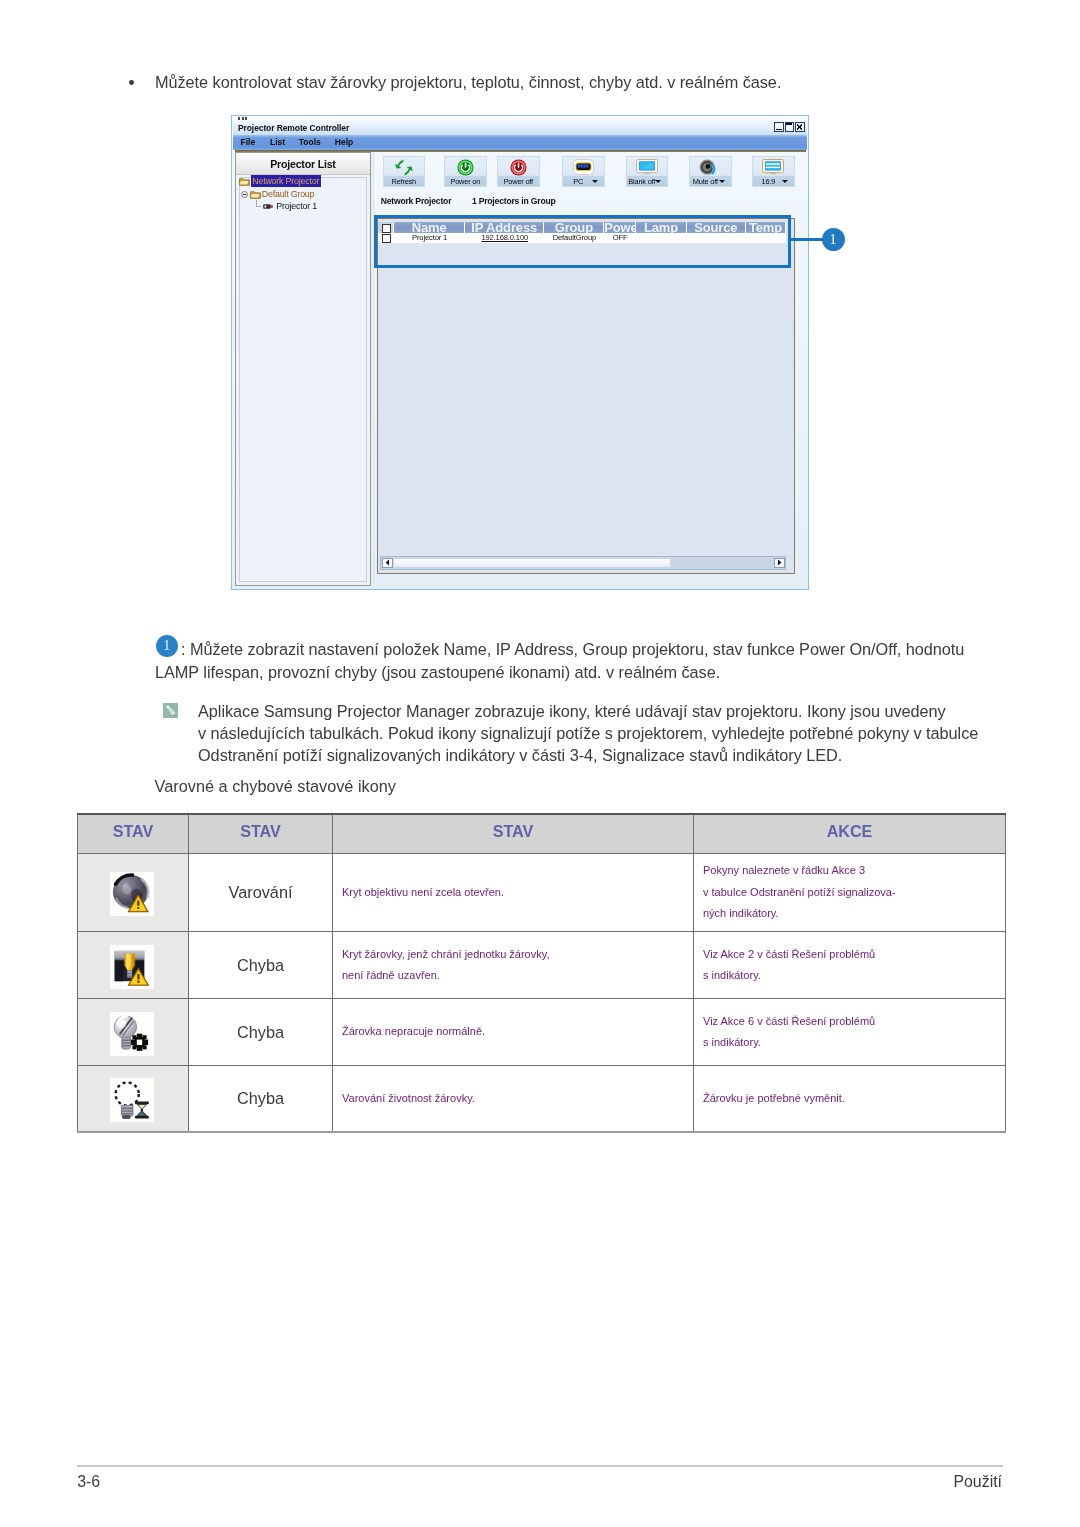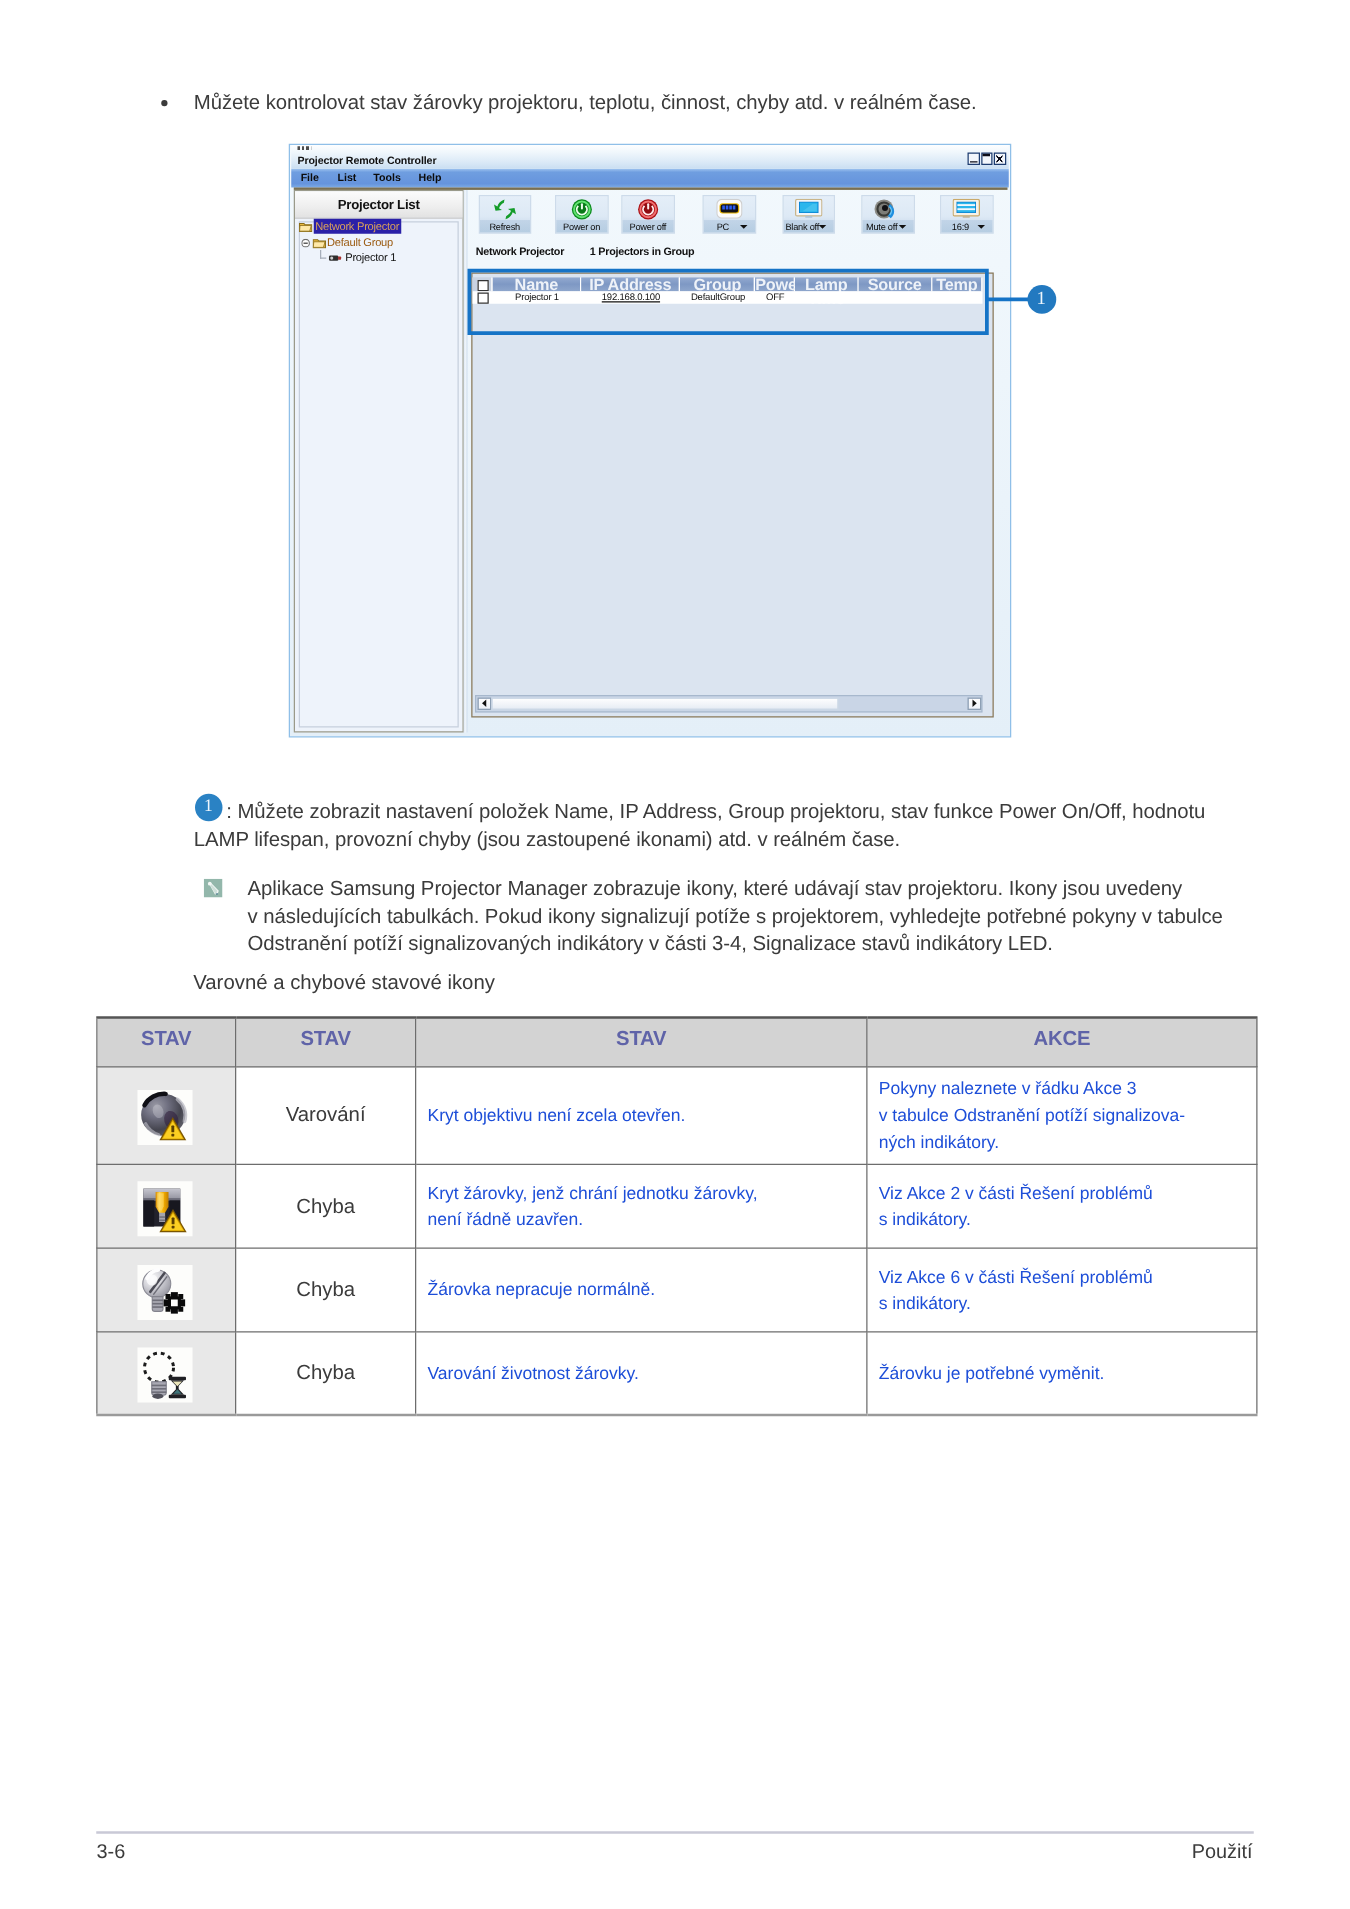--- a/index.html
+++ b/index.html
@@ -124,21 +124,21 @@
   #itable th,#itable td{border-left:1px solid #6d6d6d;border-right:1px solid #6d6d6d;
      border-top:none;border-bottom:none;padding:0;vertical-align:middle;}
   #itable thead th{background:#d3d3d3;color:#5f63a8;font-size:16.2px;font-weight:bold;
      letter-spacing:-0.1px;text-align:center;height:32px;vertical-align:top;
      line-height:20px;padding-top:6px;
      border-top:2.6px solid #555;border-bottom:1.3px solid #6d6d6d;}
   #itable tbody td{border-bottom:1.3px solid #6d6d6d;background:#fff;}
   #itable tbody tr:last-child td{border-bottom:2.5px solid #9a9a9a;}
   #itable td.c-icon{background:#e8e8e8;text-align:center;}
   #itable td.c-stat{background:#fff;text-align:center;font-size:16.3px;color:#3b3b3b;}
-  #itable td.c-desc,#itable td.c-act{font-size:14px;color:#1d4ed8;padding-left:9px;
+  #itable td.c-desc,#itable td.c-act{font-size:11px;color:#701a75;padding-left:9px;
      line-height:21.5px;}
   .iconbox{width:44px;height:44px;background:#fdfdfb;display:inline-block;vertical-align:middle;
      position:relative;line-height:0;margin-left:-2px;margin-top:3px;}
 
   
   #foot-rule{position:absolute;left:76.8px;top:1465px;width:926.4px;height:1.6px;background:#c9c9d6;}
   #foot-left{position:absolute;left:77.2px;top:1473px;font-size:15.9px;line-height:18px;color:#3b3b3b;}
   #foot-right{position:absolute;left:0;top:1473px;width:1002px;text-align:right;
      font-size:15.9px;line-height:18px;color:#3b3b3b;}
 </style>

